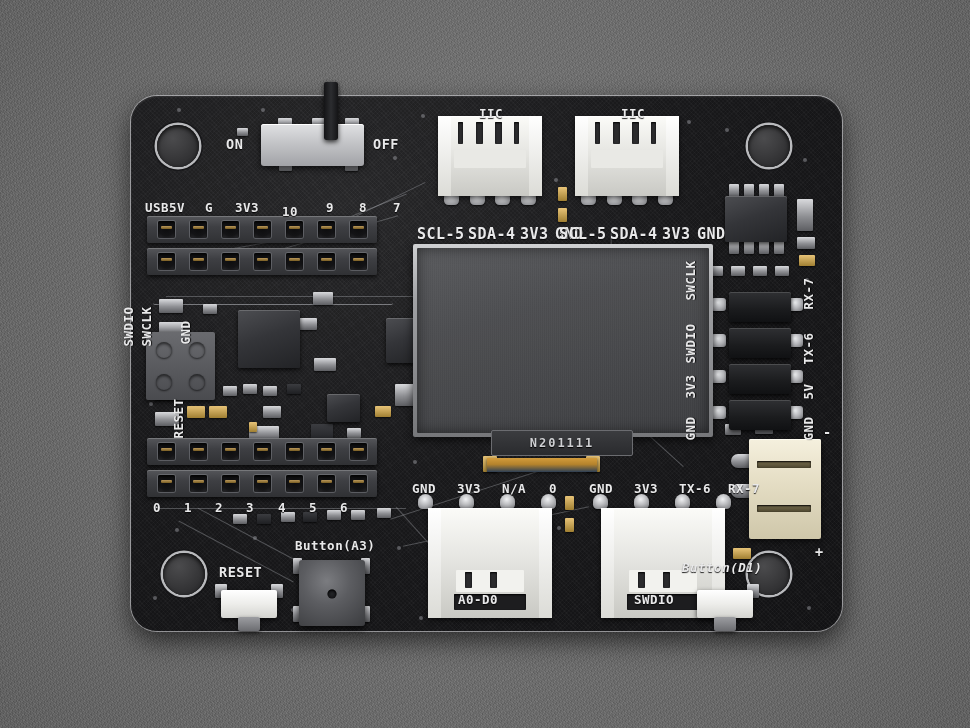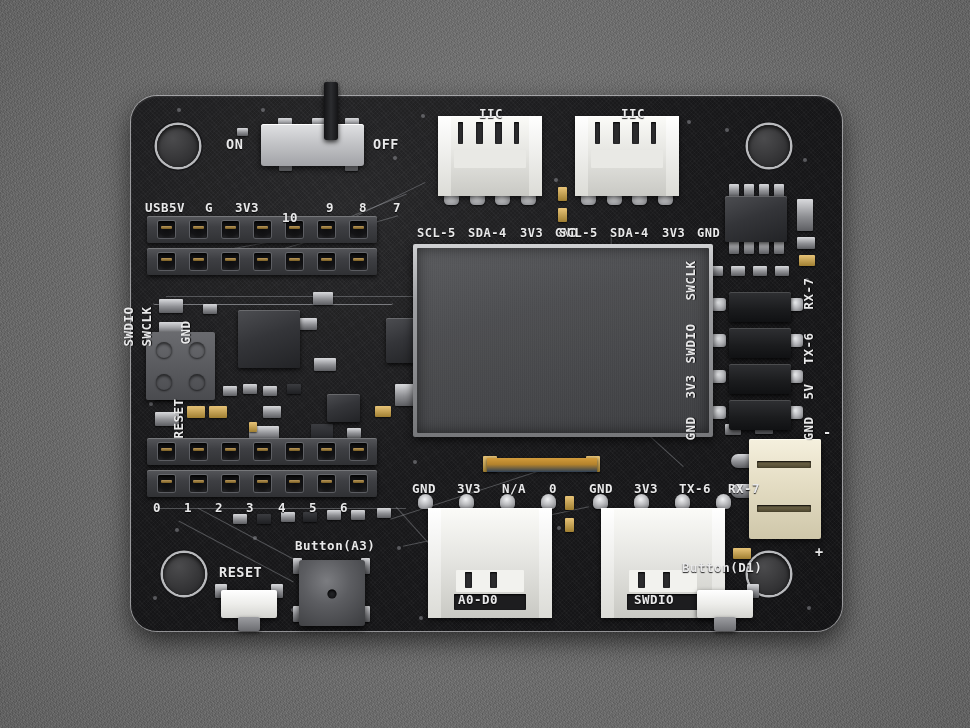--- a/index.html
+++ b/index.html
@@ -34,21 +34,21 @@
       repeating-linear-gradient(44deg, rgba(255,255,255,.022) 0 1px, rgba(0,0,0,.03) 1px 3px),
       repeating-linear-gradient(134deg, rgba(255,255,255,.018) 0 1px, rgba(0,0,0,.025) 1px 3px);
   }
   
   .silk{
     position:absolute;color:#e9e9ea;font-weight:700;letter-spacing:.5px;
     font-family:"DejaVu Sans Mono","Liberation Mono",monospace;
     text-shadow:0 1px 1px rgba(0,0,0,.85);white-space:nowrap;line-height:1;
     z-index:14;
   }
-  .s12{font-size:12.5px}.s11{font-size:12px}.s13{font-size:13.5px}
+  .s12{font-size:12.5px}.s11{font-size:15px}.s13{font-size:13.5px}
   .rot90{transform:rotate(-90deg);transform-origin:left bottom;}
   
   .hole{
     position:absolute;border-radius:50%;
     background:radial-gradient(circle at 38% 32%, #4b4b4d 0%, #3a3a3c 45%, #242426 100%);
     box-shadow:0 0 0 2.5px #b9babd, 0 0 0 4px rgba(20,20,22,.85), inset 0 2px 4px rgba(0,0,0,.8);
     z-index:8;
   }
   
   .hdr{
@@ -229,21 +229,21 @@
   <div class="smd" style="left:214px;top:22px;width:14px;height:13px;"></div>
   <div class="smd" style="left:148px;top:65px;width:13px;height:10px;"></div>
   <div class="smd" style="left:214px;top:65px;width:13px;height:10px;"></div>
   <div class="smd" style="left:106px;top:32px;width:11px;height:8px;"></div>
   <div class="silk s13" style="left:95px;top:42px;">ON</div>
   <div class="silk s13" style="left:242px;top:42px;">OFF</div>
 
   <div class="silk s12" style="left:14px;top:106px;">USB5V</div>
   <div class="silk s12" style="left:74px;top:106px;">G</div>
   <div class="silk s12" style="left:104px;top:106px;">3V3</div>
-  <div class="silk s12" style="left:151px;top:116px;">10</div>
+  <div class="silk s12" style="left:151px;top:110px;">10</div>
   <div class="silk s12" style="left:195px;top:106px;">9</div>
   <div class="silk s12" style="left:228px;top:106px;">8</div>
   <div class="silk s12" style="left:262px;top:106px;">7</div>
 
   <div class="hdr" style="left:16px;top:120px;width:224px;height:27px;">
     <span class="sock"></span>
     <span class="sock"></span>
     <span class="sock"></span>
     <span class="sock"></span>
     <span class="sock"></span>
@@ -378,20 +378,21 @@
   <div class="silk s11" style="left:531px;top:131px;">3V3</div>
   <div class="silk s11" style="left:566px;top:131px;">GND</div>
 
   <div class="smd gold" style="left:427px;top:91px;width:9px;height:14px;"></div>
   <div class="smd gold" style="left:427px;top:112px;width:9px;height:14px;"></div>
   <div class="vias" style="left:423px;top:82px;"></div>
 
   <div id="display-frame" style="left:282px;top:148px;width:292px;height:185px;">
     <div id="display-glass"></div>
   </div>
+  <div id="display-label" style="left:360px;top:334px;width:140px;height:24px;">N201111</div>
   <div id="display-flex" style="left:356px;top:362px;width:110px;height:14px;"></div>
   <div class="smd gold" style="left:352px;top:360px;width:14px;height:16px;"></div>
   <div class="smd gold" style="left:455px;top:360px;width:14px;height:16px;"></div>
 
   <div class="chip" style="left:594px;top:100px;width:62px;height:46px;"></div>
   <div class="smd" style="left:598px;top:88px;width:10px;height:13px;"></div>
   <div class="smd" style="left:613px;top:88px;width:10px;height:13px;"></div>
   <div class="smd" style="left:628px;top:88px;width:10px;height:13px;"></div>
   <div class="smd" style="left:643px;top:88px;width:10px;height:13px;"></div>
   <div class="smd" style="left:598px;top:145px;width:10px;height:13px;"></div>
@@ -489,21 +490,21 @@
   <div class="smd" style="left:84px;top:488px;width:12px;height:14px;"></div>
   <div class="smd" style="left:140px;top:488px;width:12px;height:14px;"></div>
 
   <div class="silk s12" style="left:164px;top:444px;">Button(A3)</div>
   <div id="buzzer" style="left:168px;top:464px;width:66px;height:66px;"></div>
   <div class="smd" style="left:162px;top:462px;width:9px;height:16px;"></div>
   <div class="smd" style="left:230px;top:462px;width:9px;height:16px;"></div>
   <div class="smd" style="left:162px;top:510px;width:9px;height:16px;"></div>
   <div class="smd" style="left:230px;top:510px;width:9px;height:16px;"></div>
 
-  <div class="silk s12" style="left:551px;top:466px;">Button(D1)</div>
+  <div class="silk s12" style="left:551px;top:466px;font-style:italic;">Button(D1)</div>
   <div class="tact" style="left:566px;top:494px;width:56px;height:28px;"></div>
   <div class="smd" style="left:560px;top:488px;width:12px;height:14px;"></div>
   <div class="smd" style="left:616px;top:488px;width:12px;height:14px;"></div>
 
   <div class="vias" style="left:46px;top:12px;"></div>
   <div class="vias" style="left:130px;top:12px;"></div>
   <div class="vias" style="left:290px;top:18px;"></div>
   <div class="vias" style="left:262px;top:60px;"></div>
   <div class="vias" style="left:556px;top:24px;"></div>
   <div class="vias" style="left:594px;top:32px;"></div>

